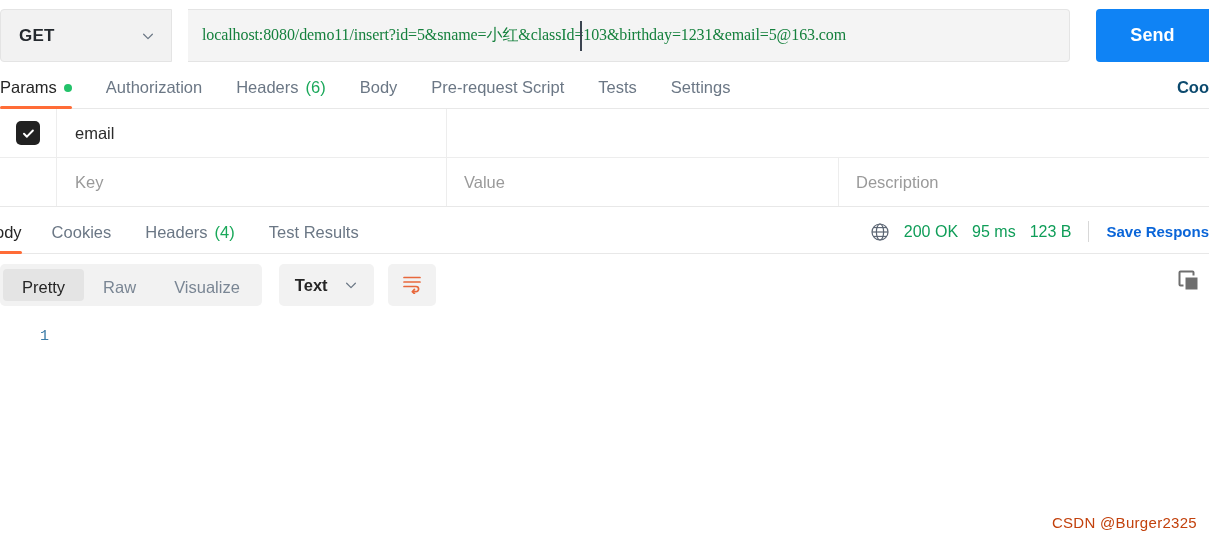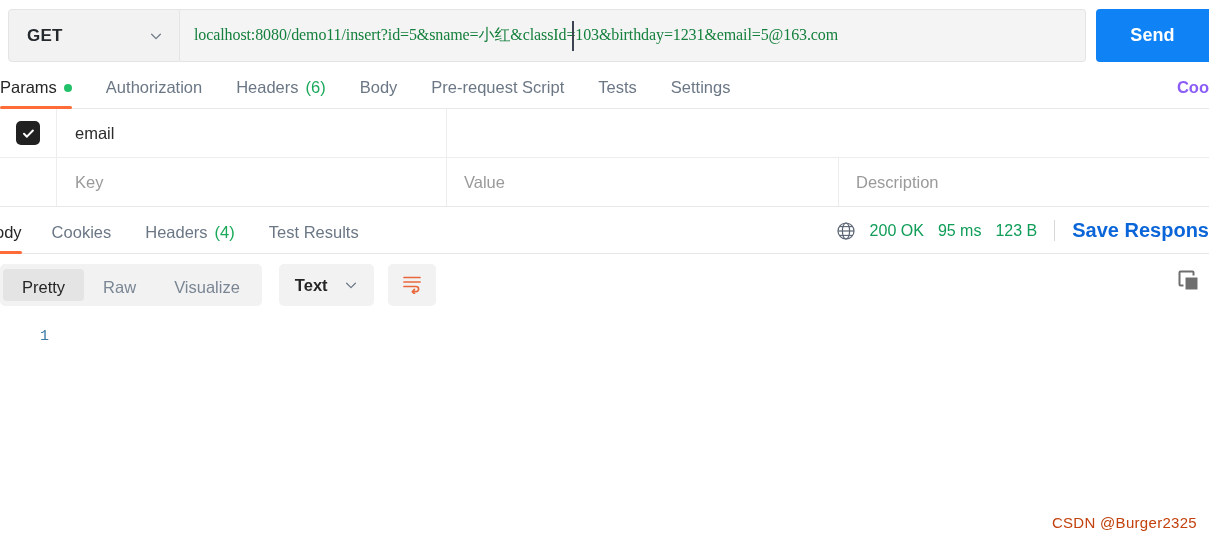--- a/index.html
+++ b/index.html
@@ -14,22 +14,23 @@
     color: #2c2c2c;
     overflow: hidden;
     position: relative;
   }
 
   
   .url-row {
     display: flex;
     align-items: stretch;
     height: 64px;
-    padding: 9px 0 0 8px;
-    box-sizing: border-box;
+    padding: 9px 0 0 0;
+    box-sizing: border-box;
+    gap: 16px;
   }
   .method-select {
     width: 172px;
     margin-left: 0;
     background: #f2f2f2;
     border: 1px solid #e4e4e4;
     border-radius: 4px 0 0 4px;
     display: flex;
     align-items: center;
     justify-content: space-between;
@@ -138,21 +139,21 @@
     border-radius: 50%;
     background: #23c26a;
     display: inline-block;
   }
   .count-green { color: #1aa85a; }
   .cookies-link {
     position: absolute;
     right: 0;
     bottom: 11px;
     font-size: 16.5px;
-    color: #8b5cf6;
+    color: #0c4a6e;
     font-weight: 600;
     cursor: pointer;
     white-space: nowrap;
   }
 
   
   .params-table {
     border-bottom: 1px solid #e8e8e8;
   }
   .prow {
@@ -241,21 +242,21 @@
   }
   .globe { width: 20px; height: 20px; display:block; }
   .stat-green { color: #0f9d58; font-size: 16px; }
   .stat-sep {
     width: 1px;
     height: 21px;
     background: #d8d8d8;
     margin: 0 3px;
   }
   .save-resp {
-    font-size: 20px;
+    font-size: 15px;
     color: #0a65d8;
     font-weight: 600;
     cursor: pointer;
   }
 
   
   .fmt-bar {
     display: flex;
     align-items: center;
     height: 62px;

